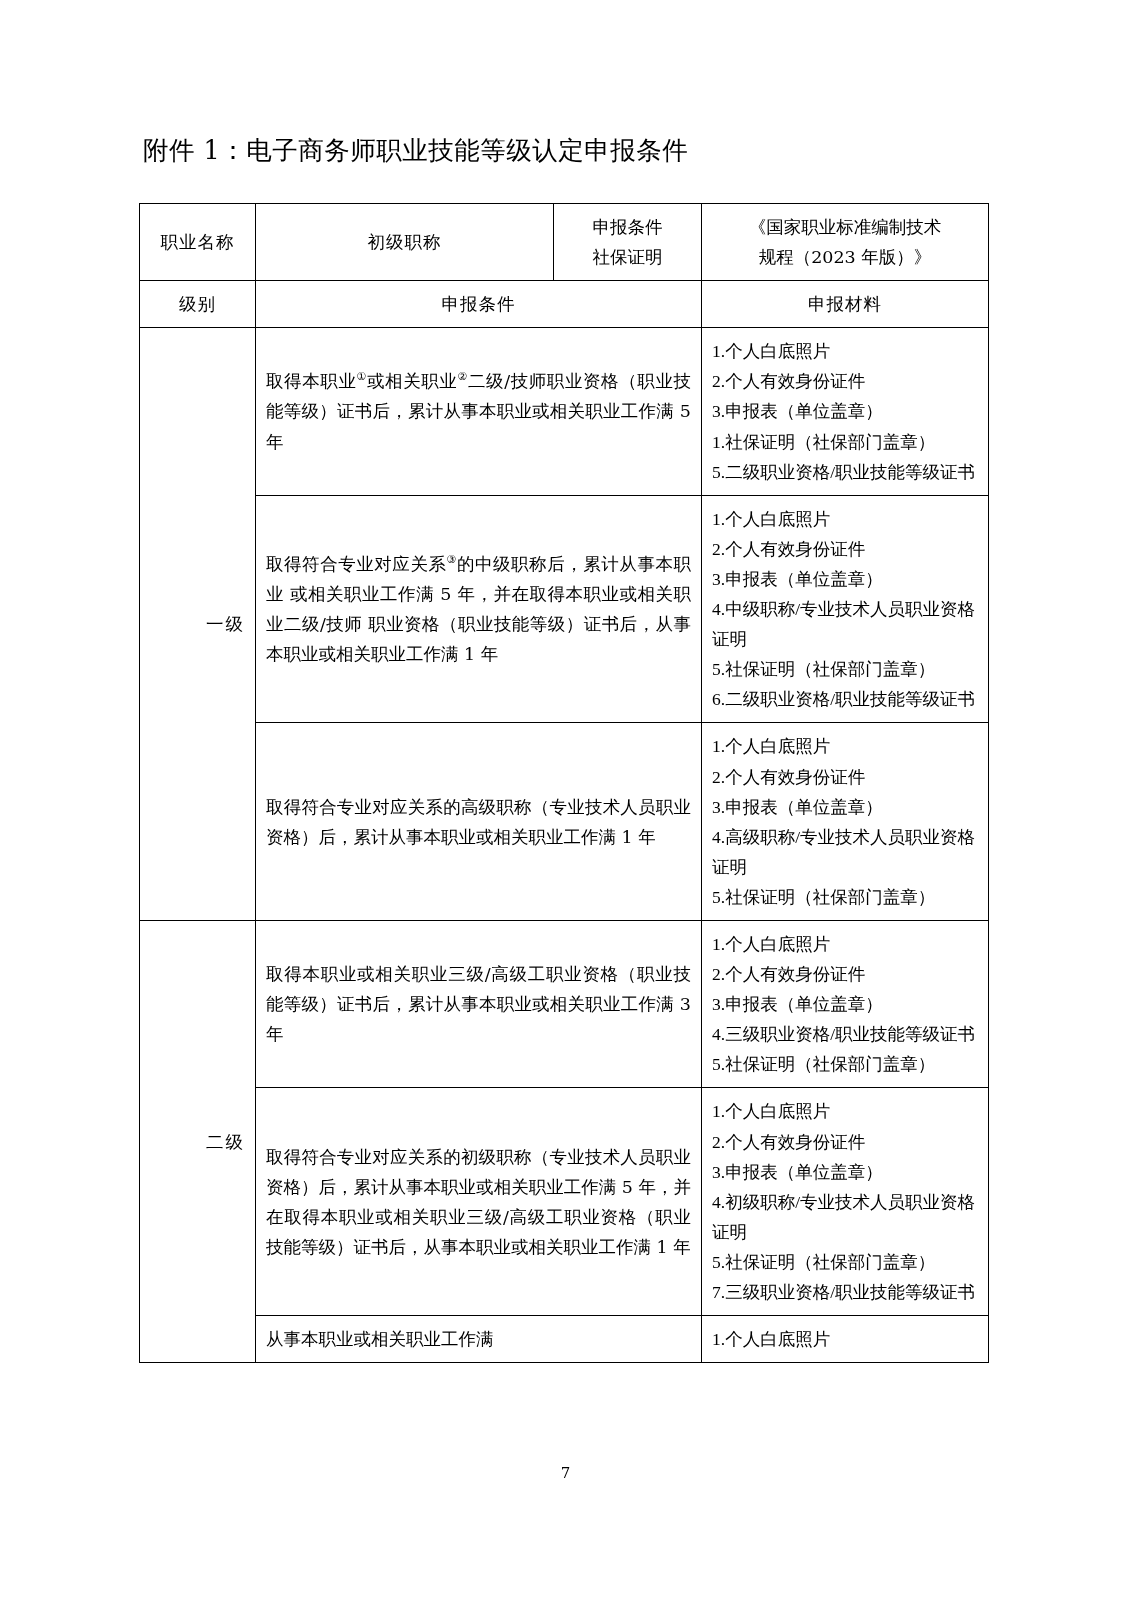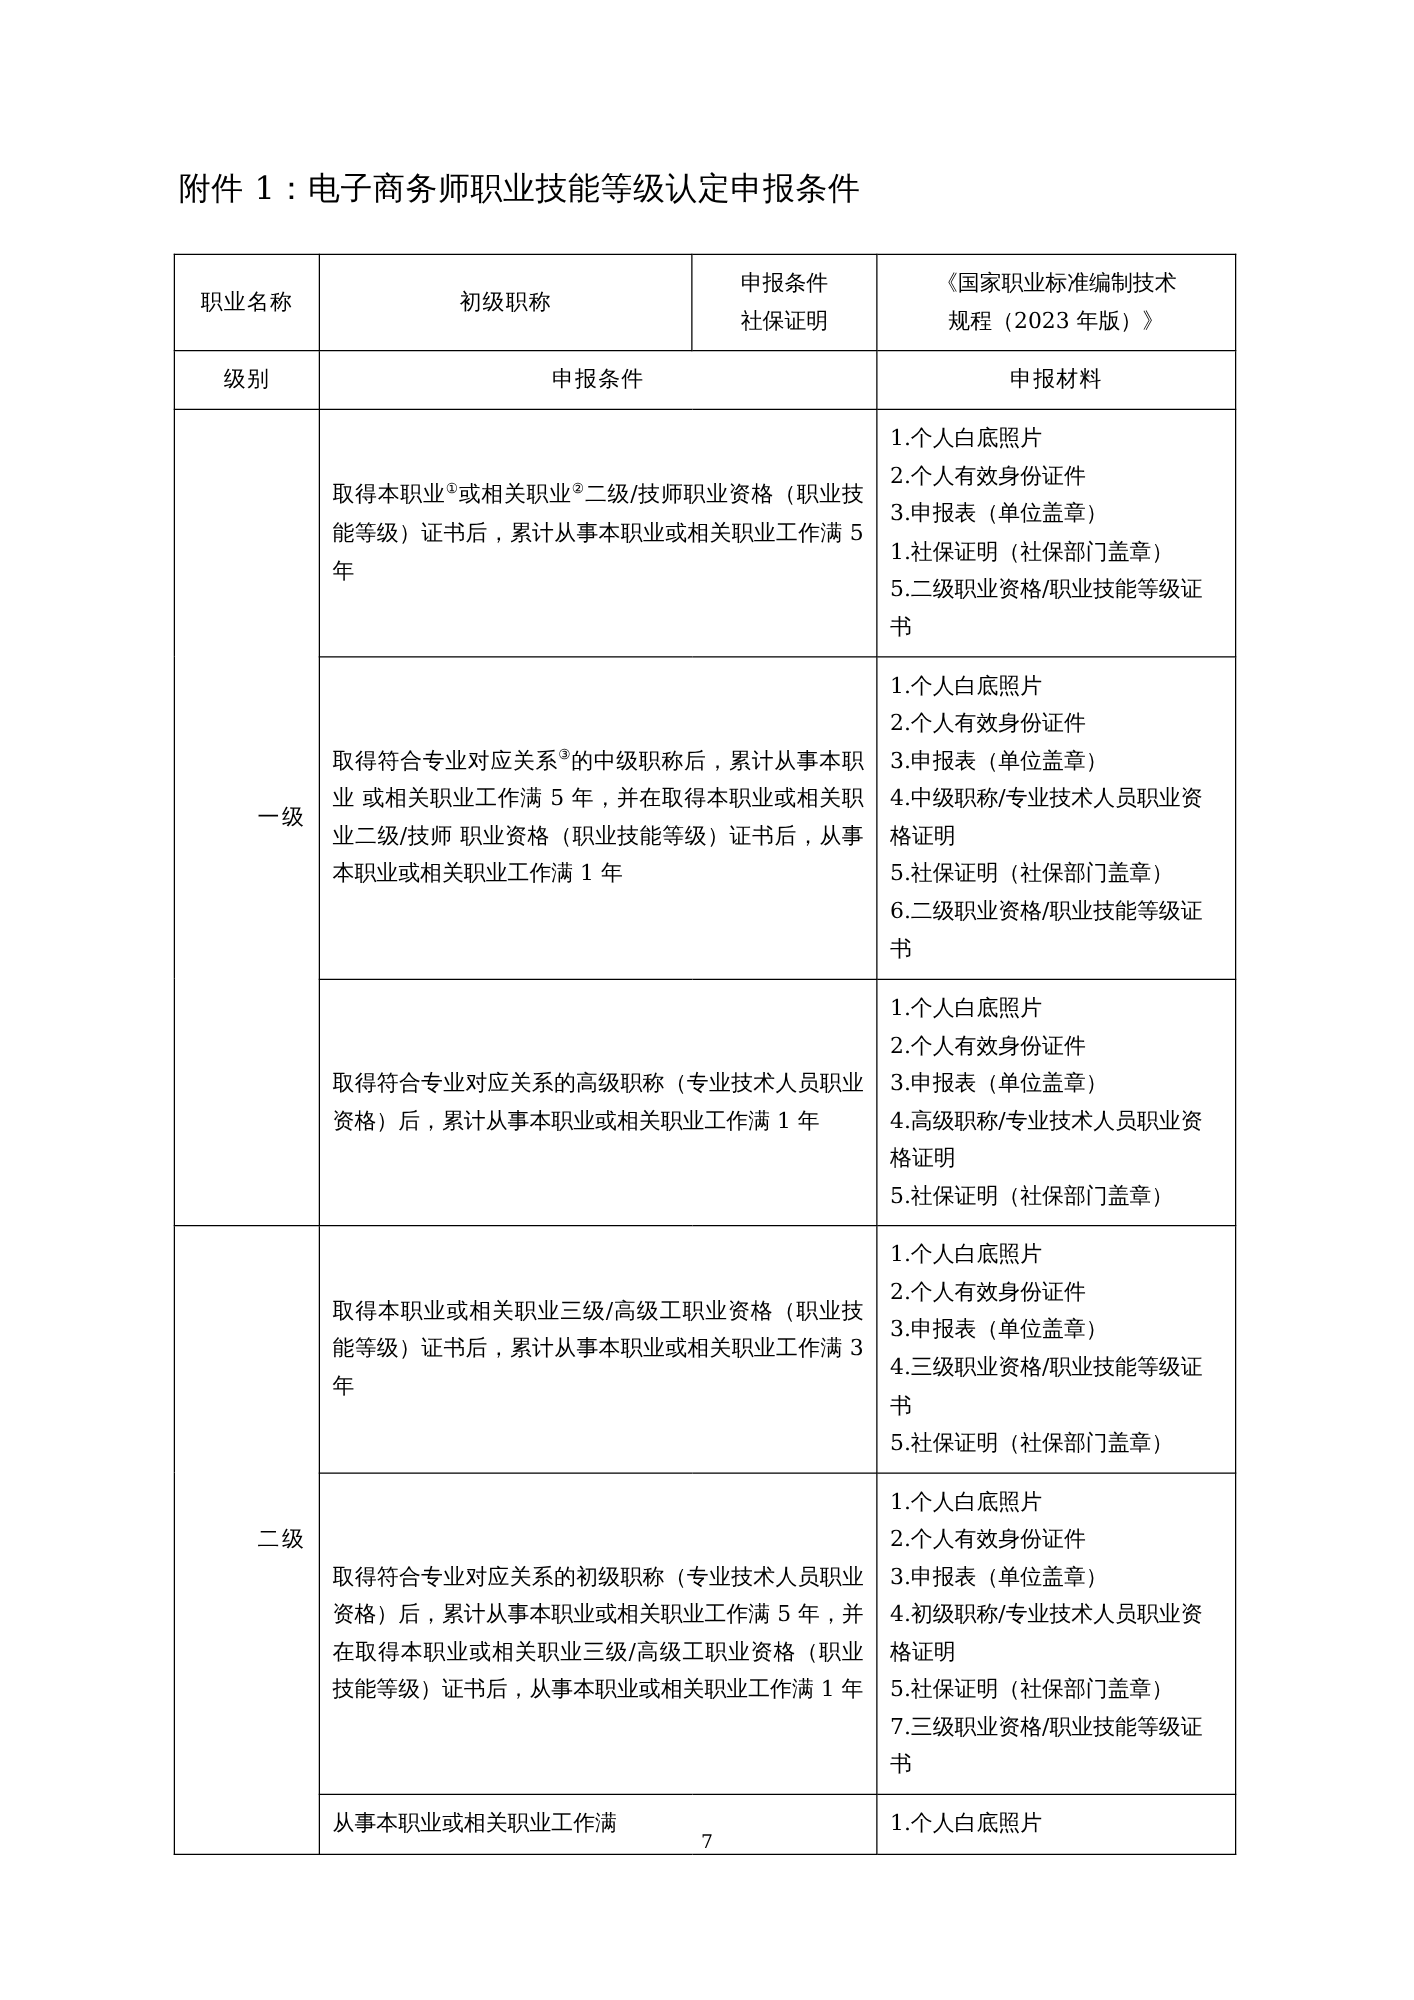--- a/index.html
+++ b/index.html
@@ -64,20 +64,21 @@
   .cond-cell {
     text-align: justify;
     text-justify: inter-ideograph;
   }
   .mat-cell {
     text-align: left;
   }
   .mat-cell div, .cond-cell div {
     margin: 0;
     padding: 0;
+    font-family: Liberation Serif, serif;
   }
   .sup {
     font-size: 11px;
     vertical-align: super;
   }
   .page-number {
     position: absolute;
     left: 0;
     top: 1464px;
     width: 1131px;

